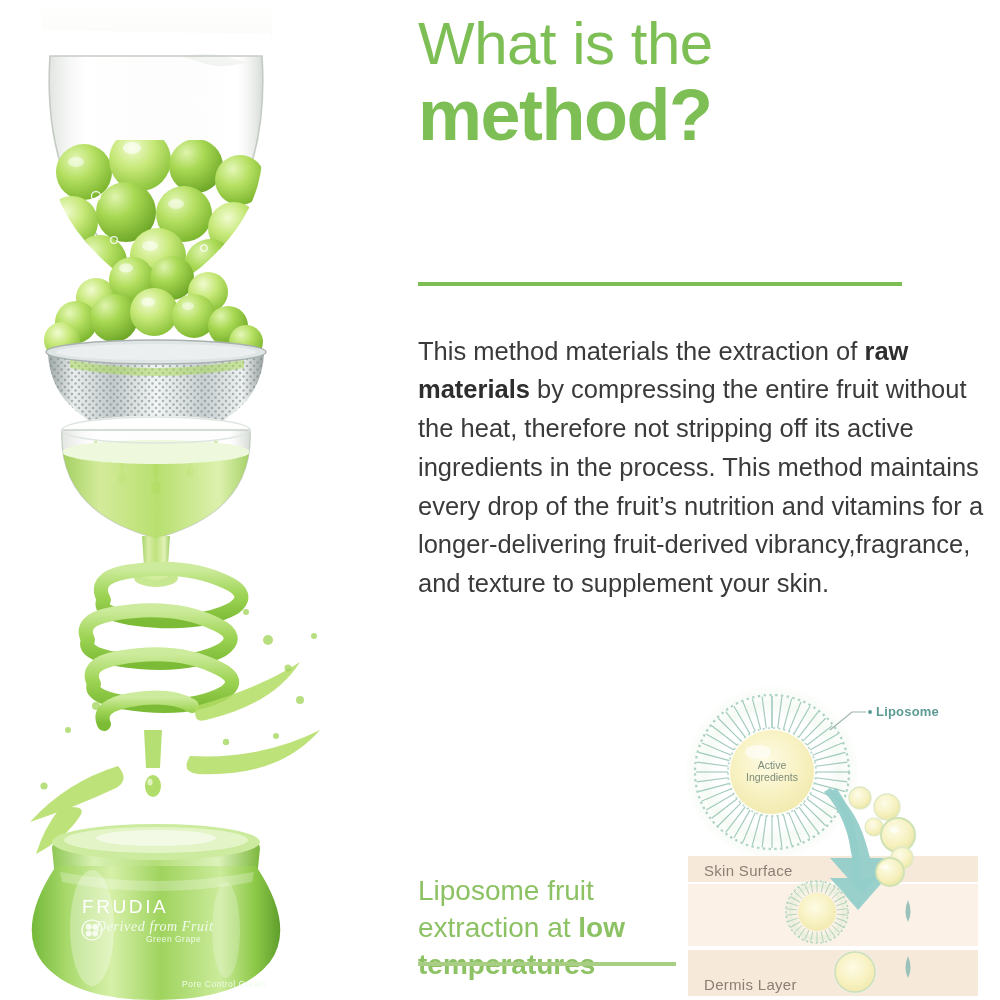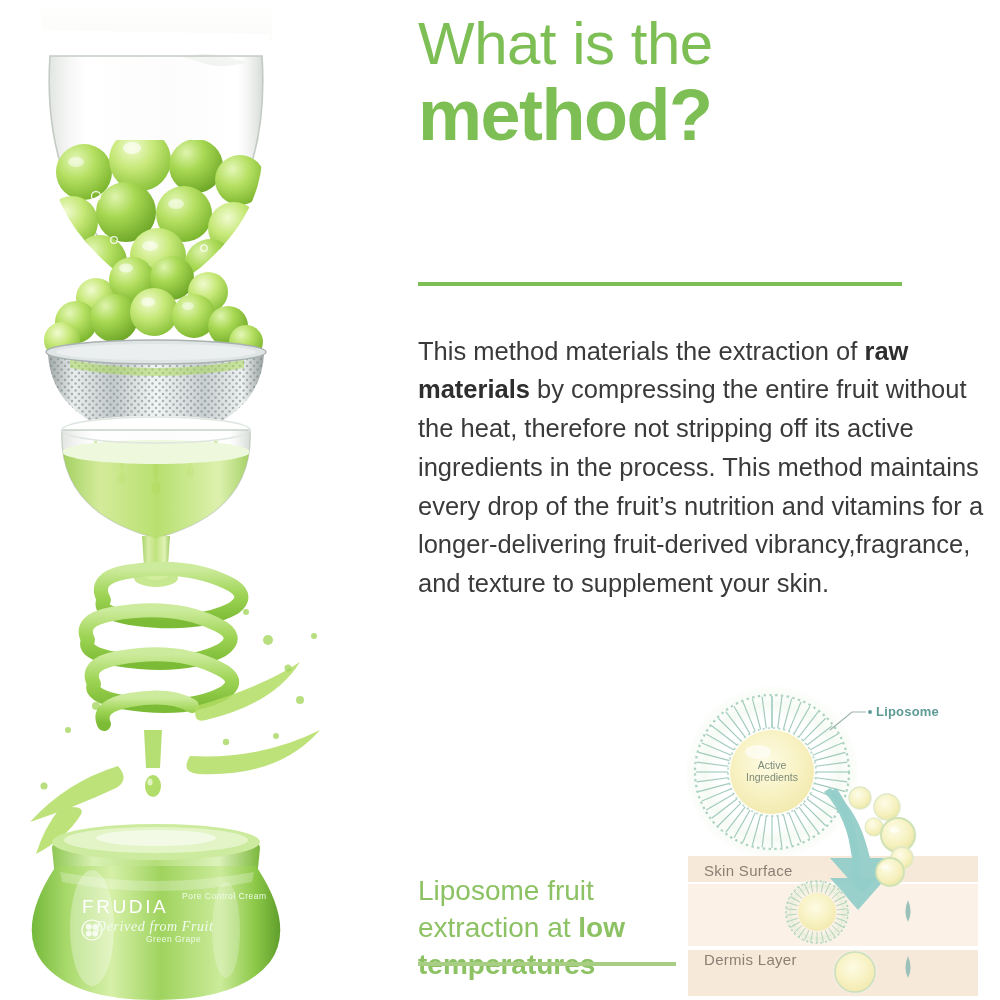--- a/index.html
+++ b/index.html
@@ -382,21 +382,21 @@
         <circle cx="-3.4" cy="3.4" r="3" fill="#ffffff" opacity="0.9"></circle>
         <circle cx="3.2" cy="3.4" r="3" fill="#ffffff" opacity="0.9"></circle>
       </g>
     </g>
   </svg>
 
   
   <div class="jar-brand" style="left:82px; top:896px;">FRUDIA</div>
   <div class="jar-tag" style="left:96px; top:919px;">Derived from Fruit</div>
   <div class="jar-desc" style="left:110px; top:933px;">Green Grape</div>
-  <div class="jar-desc" style="left:110px; top:890px;padding-left:36px;">Pore Control Cream</div>
+  <div class="jar-desc" style="left:110px; top:978px;padding-left:36px;">Pore Control Cream</div>
 </div>
 
 <div id="content">
 
   <h1 class="headline">
     <span class="headline-line1">What is the</span>
     <span class="headline-line3">method?</span>
   </h1>
 
   <div class="rule-top"></div>
@@ -568,15 +568,15 @@
 
       <g fill="#8FBDB6">
         <path d="M228,220 q5,12 0,22 q-5,-10 0,-22 z" opacity="0.9"></path>
         <path d="M228,276 q5,12 0,22 q-5,-10 0,-22 z" opacity="0.9"></path>
       </g>
     </svg>
 
     
     <div class="dia-label" style="left:196px; top:24px;">Liposome</div>
     <div class="skin-label" style="left:24px; top:182px;">Skin Surface</div>
-    <div class="skin-label" style="left:24px; top:271px;">Dermis Layer</div>
+    <div class="skin-label" style="left:24px; top:296px;">Dermis Layer</div>
   </div>
 </div>
 
 </body></html>

